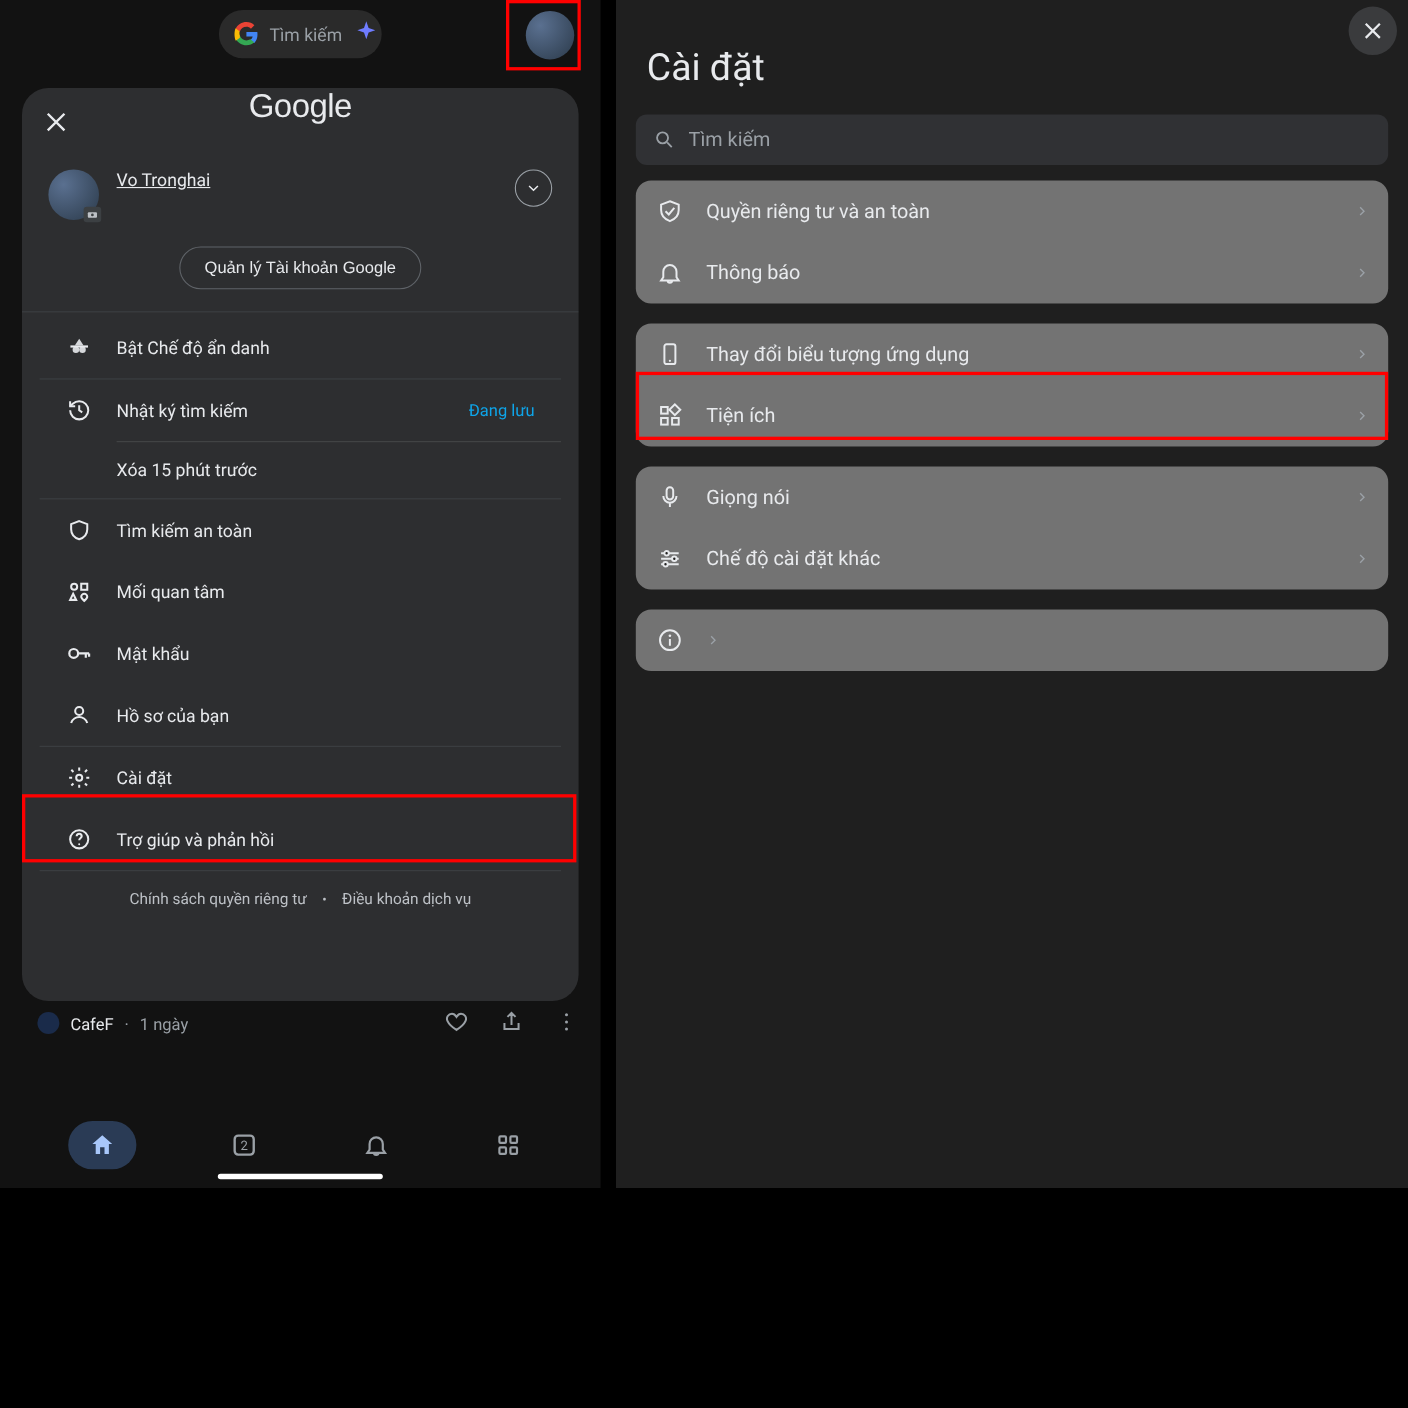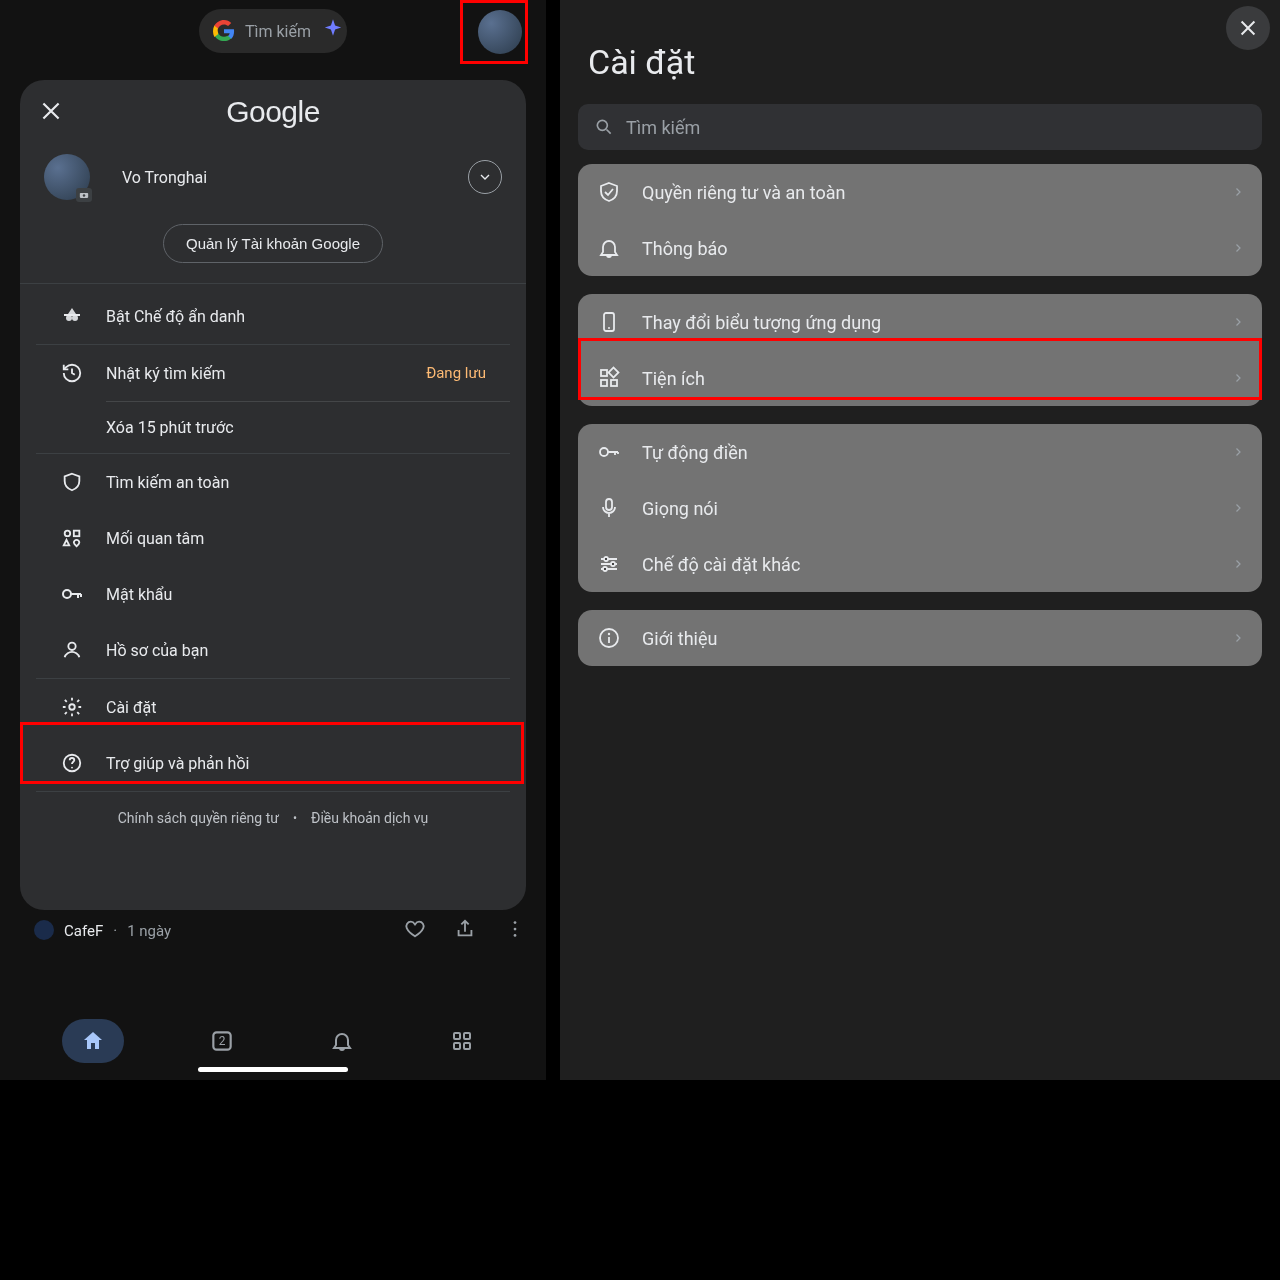--- a/index.html
+++ b/index.html
@@ -12,38 +12,38 @@
   
   .topbar { height: 62px; display: flex; align-items: center; justify-content: center; position: relative; }
   .search-pill { background: #2a2a2a; border-radius: 22px; height: 44px; width: 148px; display: flex; align-items: center; padding: 0 14px; gap: 10px; }
   .g-logo { width: 22px; height: 22px; }
   .sparkle { position: absolute; right: 198px; top: 16px; width: 30px; height: 30px; display:flex; align-items:center; justify-content:center; }
   .avatar-top { position: absolute; right: 24px; top: 10px; width: 44px; height: 44px; border-radius: 50%; background: radial-gradient(circle at 30% 30%, #5a7090, #2b3a4a); overflow:hidden; }
   .red-box { position: absolute; border: 3px solid #ff0000; pointer-events: none; }
   .red-avatar { left: 460px; top: 0; width: 68px; height: 64px; }
 
   .sheet { position: absolute; left: 20px; right: 20px; top: 80px; bottom: 170px; background: #2d2e30; border-radius: 24px; padding: 0; overflow:hidden; }
-  .sheet-head { display:flex; align-items:center; justify-content:center; height:64px; position:relative; }
+  .sheet-head { display:flex; align-items:flex-start; justify-content:center; height:64px; position:relative; }
   .close-x { position:absolute; left:18px; top:18px; width:28px; height:28px; cursor:pointer; }
   .google-word { font-family: "Product Sans", Arial, sans-serif; font-size: 30px; font-weight: 500; letter-spacing: -0.5px; }
 
-  .account-row { display:flex; align-items:center; padding: 10px 24px 8px 24px; gap: 32px; position:relative; }
+  .account-row { display:flex; padding: 10px 24px 8px 24px; gap: 16px; position:relative;text-decoration:underline; }
   .avatar { width:46px; height:46px; border-radius:50%; background: radial-gradient(circle at 30% 30%, #5a7090, #2b3a4a); position:relative; }
   .avatar .cam { position:absolute; right:-2px; bottom:-2px; width:16px; height:14px; background:#3c4043; border-radius:3px; display:flex; align-items:center; justify-content:center; }
   .acct-name { font-size: 16px; }
   .expand-circle { margin-left:auto; width:34px; height:34px; border:1.5px solid #9aa0a6; border-radius:50%; display:flex; align-items:center; justify-content:center; }
 
   .manage-btn { margin: 16px auto 20px auto; display:block; border:1.5px solid #5f6368; background:transparent; color:#e8eaed; border-radius: 22px; padding: 10px 22px; font-size: 15px; cursor:pointer; }
 
   .divider { height:1px; background:#3c4043; margin: 0 0; }
   .list { padding: 4px 16px; }
   .item { display:flex; align-items:center; padding: 16px 24px; gap: 22px; cursor:pointer; }
   .item .ic { width:24px; height:24px; display:flex; align-items:center; justify-content:center; flex-shrink:0; }
   .item .label { font-size: 16px; flex:1; }
-  .item .trailing { color:#fdba74; font-size:15px; }
+  .item .trailing { color:#0ea5e9; font-size:15px; }
   .sub-indent { padding-left: 70px; }
   .sub-divider { height:1px; background:#444648; margin: 0 0 0 70px; }
 
   .footer-links { display:flex; align-items:center; justify-content:center; gap: 14px; padding: 18px 0 20px 0; font-size: 14px; color:#bdc1c6; }
   .dot { font-size: 12px; }
 
   .red-settings { left: 20px; top: 722px; width: 504px; height: 62px; }
 
   
   .feed-row { position:absolute; left:34px; bottom:140px; display:flex; align-items:flex-end; gap:10px; font-size:15px; color:#9aa0a6; }
@@ -361,34 +361,20 @@
               <path fill="none" stroke="#9aa0a6" stroke-width="2.5" d="M9 5l7 7-7 7"></path>
             </svg>
           </span>
       </div>
     </div>
     <div class="red-box red-appicon"></div>
 
     <div class="card">
       <div class="r-item">
         <span class="ic">
-            <svg width="26" height="24" viewBox="0 0 24 24">
-              <circle cx="7" cy="12" r="4" fill="none" stroke="#e8eaed" stroke-width="1.8"></circle>
-              <path d="M11 12h10M18 12v3M21 12v2" stroke="#e8eaed" stroke-width="1.8" fill="none"></path>
-            </svg>
-          </span>
-        <span class="label">Tự động điền</span>
-        <span class="chev">
-            <svg width="12" height="18" viewBox="0 0 24 24">
-              <path fill="none" stroke="#9aa0a6" stroke-width="2.5" d="M9 5l7 7-7 7"></path>
-            </svg>
-          </span>
-      </div>
-      <div class="r-item">
-        <span class="ic">
             <svg width="24" height="24" viewBox="0 0 24 24">
               <rect x="9" y="3" width="6" height="11" rx="3" fill="none" stroke="#e8eaed" stroke-width="1.8"></rect>
               <path d="M6 11a6 6 0 0012 0M12 17v4" fill="none" stroke="#e8eaed" stroke-width="1.8"></path>
             </svg>
           </span>
         <span class="label">Giọng nói</span>
         <span class="chev">
             <svg width="12" height="18" viewBox="0 0 24 24">
               <path fill="none" stroke="#9aa0a6" stroke-width="2.5" d="M9 5l7 7-7 7"></path>
             </svg>
@@ -414,21 +400,20 @@
 
     <div class="card">
       <div class="r-item">
         <span class="ic">
             <svg width="24" height="24" viewBox="0 0 24 24">
               <circle cx="12" cy="12" r="9" fill="none" stroke="#e8eaed" stroke-width="1.8"></circle>
               <circle cx="12" cy="8" r="1.2" fill="#e8eaed"></circle>
               <path d="M12 11v6" stroke="#e8eaed" stroke-width="1.8"></path>
             </svg>
           </span>
-        <span class="label">Giới thiệu</span>
         <span class="chev">
             <svg width="12" height="18" viewBox="0 0 24 24">
               <path fill="none" stroke="#9aa0a6" stroke-width="2.5" d="M9 5l7 7-7 7"></path>
             </svg>
           </span>
       </div>
     </div>
   </div>
 </div>
 

